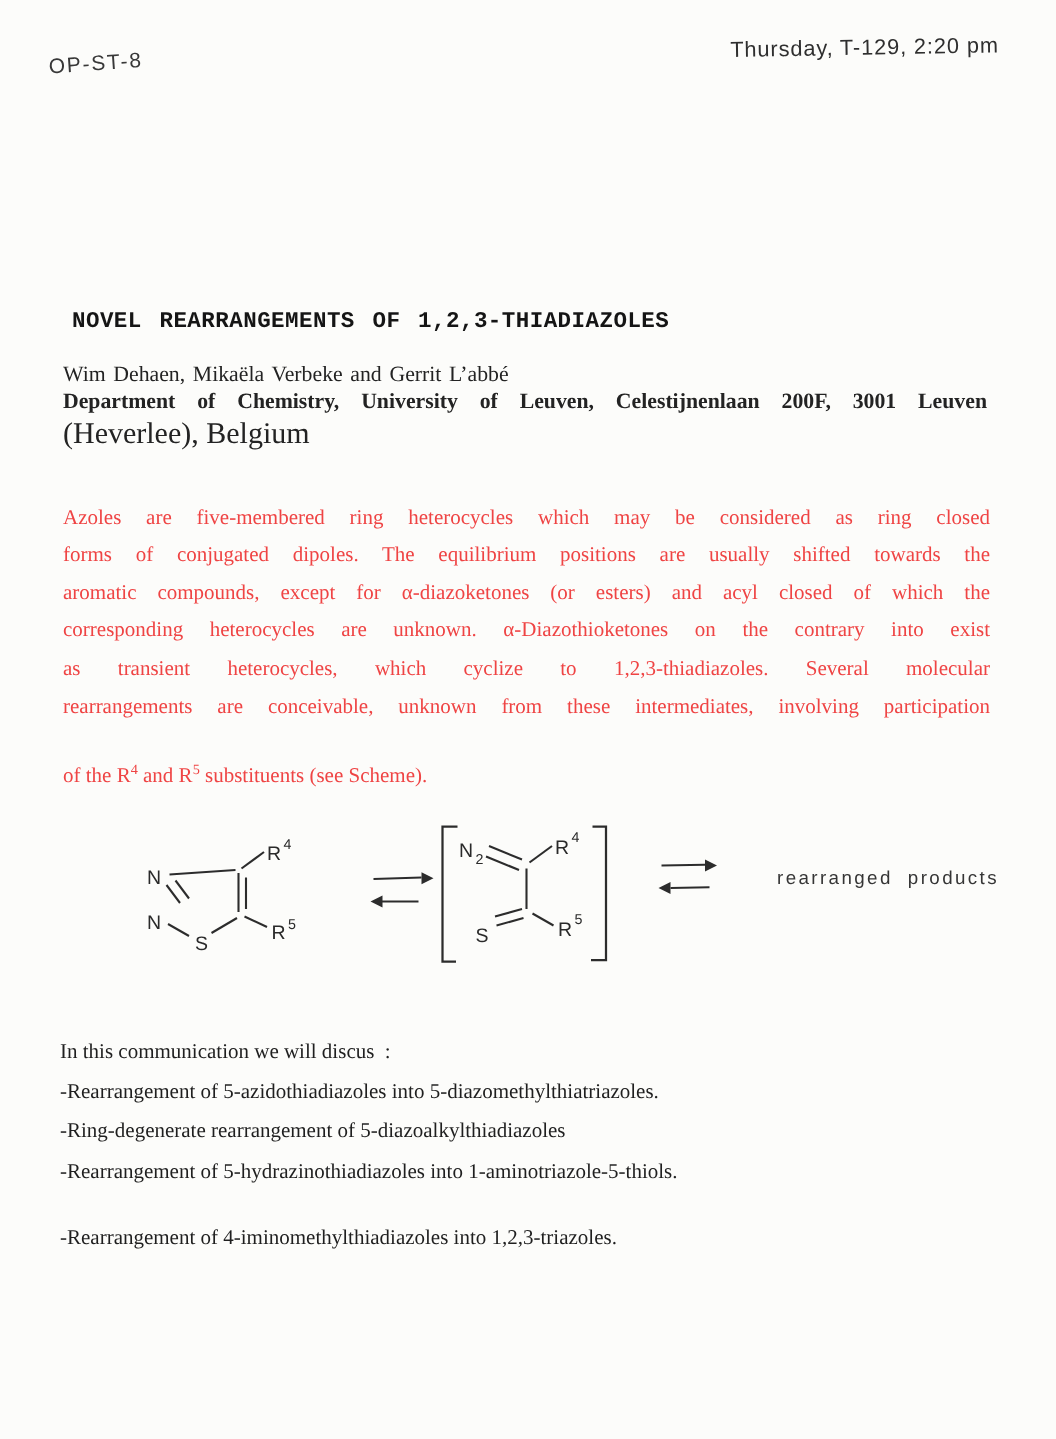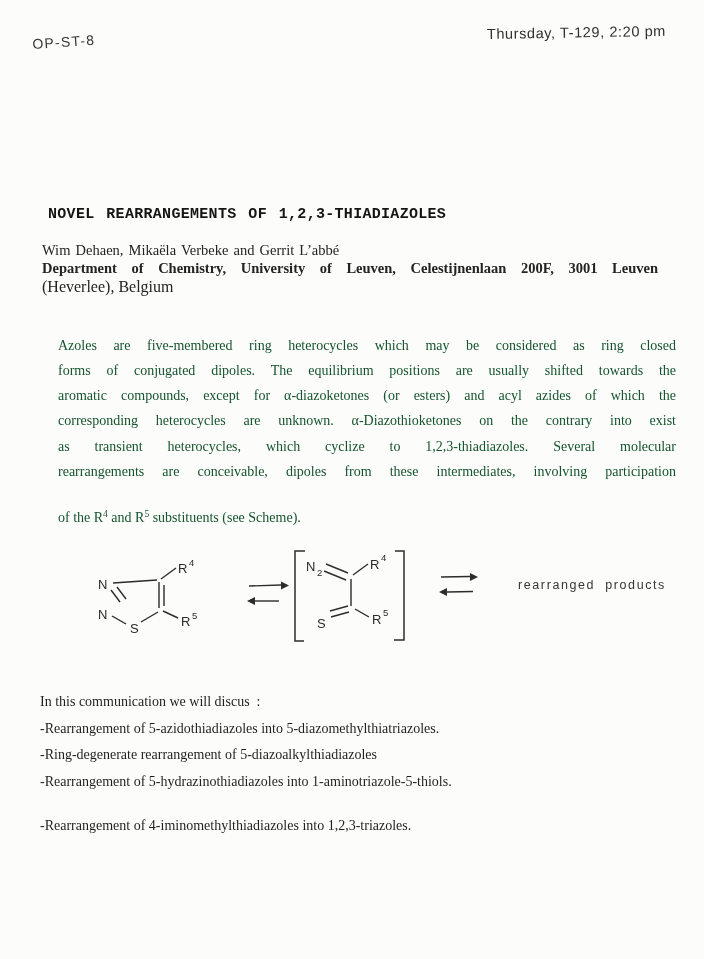--- a/index.html
+++ b/index.html
@@ -15,23 +15,23 @@
   .hdr-left{left:33px;top:36px;font-size:14px;letter-spacing:1.2px;
     transform:rotate(-4deg);transform-origin:left bottom;}
   .hdr-right{left:487px;top:26px;font-size:14.5px;letter-spacing:.6px;
     transform:rotate(-1deg);transform-origin:left bottom;color:#2f2f2f;}
   
   .title{left:48px;top:206px;font-size:15px;font-weight:bold;color:#151515;
     letter-spacing:.3px;word-spacing:2.5px;white-space:nowrap;font-family:Liberation Mono, monospace;}
   .authors{left:42px;top:242px;font-size:14.5px;word-spacing:1.5px;white-space:nowrap;}
   .affil1{left:42px;top:260px;width:616px;font-size:14.5px;
     text-align:justify;text-align-last:justify;font-weight:bold;}
-  .affil2{left:42px;top:278px;font-size:16px;}
+  .affil2{left:42px;top:278px;font-size:20px;}
   
-  .pline{left:42px;width:618px;font-size:14px;color:#14532d;margin-left:16px;}
+  .pline{left:42px;width:618px;font-size:14px;color:#ef4444;}
   .just{text-align:justify;text-align-last:justify;}
   .sup{font-size:9.5px;position:relative;top:-5px;}
   
   .disc{left:40px;font-size:14px;color:#1f1f1f;white-space:pre;}
   
   svg text{font-family:"Liberation Sans","DejaVu Sans",sans-serif;fill:#2a2a2a;}
   .atom{font-size:13px;}
   .small{font-size:9.5px;}
   .prod{font-size:12.5px;letter-spacing:1.6px;word-spacing:5px;fill:#353535;}
 </style>
@@ -44,24 +44,24 @@
   <div class="abs hdr hdr-right">Thursday, T-129, 2:20 pm</div>
 
   <div class="abs title">NOVEL REARRANGEMENTS OF 1,2,3-THIADIAZOLES</div>
   <div class="abs authors">Wim Dehaen, Mikaëla Verbeke and Gerrit L’abbé</div>
   <div class="abs affil1">Department of Chemistry, University of Leuven, Celestijnenlaan 200F, 3001 Leuven</div>
   <div class="abs affil2">(Heverlee), Belgium</div>
 
   <div>
     <div class="abs pline just" style="top:338px">Azoles are five-membered ring heterocycles which may be considered as ring closed</div>
     <div class="abs pline just" style="top:363px">forms of conjugated dipoles. The equilibrium positions are usually shifted towards the</div>
-    <div class="abs pline just" style="top:388px">aromatic compounds, except for α-diazoketones (or esters) and acyl azides of which the</div>
+    <div class="abs pline just" style="top:388px">aromatic compounds, except for α-diazoketones (or esters) and acyl closed of which the</div>
     <div class="abs pline just" style="top:413px">corresponding heterocycles are unknown. α-Diazothioketones on the contrary into exist</div>
     <div class="abs pline just" style="top:439px">as transient heterocycles, which cyclize to 1,2,3-thiadiazoles. Several molecular</div>
-    <div class="abs pline just" style="top:464px">rearrangements are conceivable, dipoles from these intermediates, involving participation</div>
+    <div class="abs pline just" style="top:464px">rearrangements are conceivable, unknown from these intermediates, involving participation</div>
     <div class="abs pline" style="top:510px"><span>of the R</span><span class="sup">4</span><span> and R</span><span class="sup">5</span><span> substituents (see Scheme).</span></div>
   </div>
 
   <svg class="abs" style="left:0;top:540px" width="704" height="115" viewBox="0 540 704 115">
     <g stroke="#2c2c2c" stroke-width="1.4">
       <line x1="113" y1="583" x2="157" y2="580"></line>
       <line x1="111" y1="590" x2="120" y2="602"></line>
       <line x1="117" y1="587" x2="126" y2="599"></line>
       <line x1="112" y1="616" x2="126" y2="624"></line>
       <line x1="141" y1="622" x2="158" y2="612"></line>

